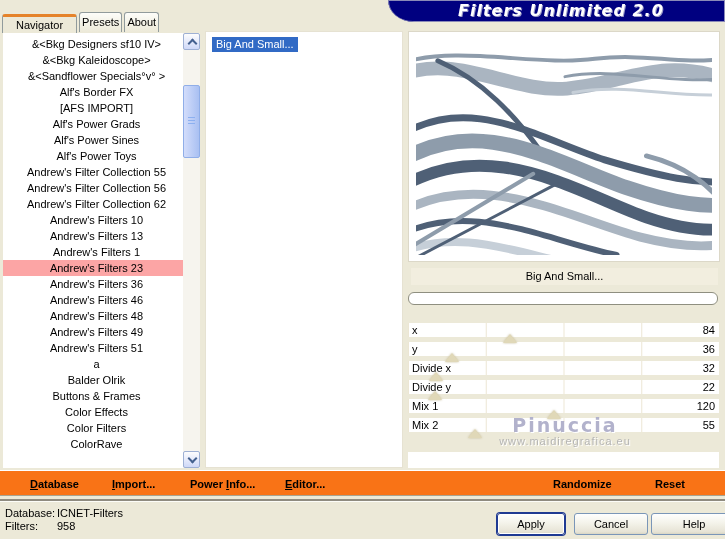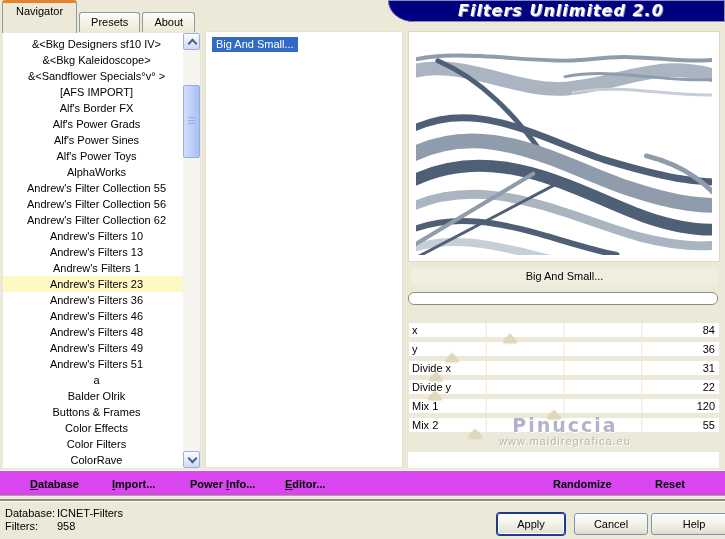--- a/index.html
+++ b/index.html
@@ -1,29 +1,29 @@
 <!DOCTYPE html>
 <html style="--dialog-bg: #ece9d8; --banner-navy: #000080; --tab-orange: #e5832a; --selection-blue: #316ac5; --triangle-tan: #e0d8b8; --watermark: #b2b2cc; --band-dark: #4f6076; --band-mid: #8e9cab; --band-soft: #aab5c1; --band-light: #c6cfd8;"><head>
 <meta charset="utf-8">
 <style>
   html,body{margin:0;padding:0;}
   body{font-family:"Liberation Sans", sans-serif; background:#ece9d8;}
   #window{position:relative; width:725px; height:539px; background:var(--dialog-bg,#ece9d8); overflow:hidden; font-size:11px; color:#000;}
 
   
   #tabs{position:absolute; left:2px; top:8px; height:24px; display:flex; align-items:flex-end; z-index:3;}
-  .tab{border:1px solid #919b9c; border-bottom:none; border-radius:3px 3px 0 0; padding:3px 11px 4px; background:linear-gradient(#fdfdf9,#ece9d8); margin-right:2px; cursor:default;}
-  .tab.active{border-top:3px solid var(--tab-orange,#e5832a); padding:2px 13px 16px; background:#ece9d8; margin-bottom:-1px; z-index:4;}
+  .tab{border:1px solid #919b9c; border-bottom:none; border-radius:3px 3px 0 0; padding:3px 2px 4px; background:linear-gradient(#fdfdf9,#ece9d8); margin-right:2px; cursor:default;}
+  .tab.active{border-top:3px solid var(--tab-orange,#e5832a); padding:2px 13px 2px; background:#ece9d8; margin-bottom:-1px; z-index:4;}
   #banner{position:absolute; left:388px; right:0; top:0; height:22px; background:var(--banner-navy,#000080); border-bottom-left-radius:26px 22px; box-shadow:inset 0 0 0 1px #8a8ab8;}
   #banner .t{position:absolute; left:70px; right:14px; top:1px; text-align:left; color:#fff; font-family:"DejaVu Sans", sans-serif; font-weight:bold; font-style:italic; font-size:16px; letter-spacing:1px; text-shadow:1px 1px 0 #9a9ac8;}
 
   
   #cat-list{position:absolute; left:3px; top:33px; width:180px; height:435px; background:#fff; overflow:hidden; padding-top:3px; box-sizing:border-box;text-align:center;}
   .list-item{height:16px; line-height:16px; padding-left:7px; white-space:nowrap;}
-  .list-item.selected{background:#fef9c3;}
+  .list-item.selected{background:#fca5a5;}
 
   
   #cat-scroll{position:absolute; left:183px; top:33px; width:17px; height:435px; background:#f6f4ee; display:flex; flex-direction:column;}
   .scroll-btn{height:17px; flex:0 0 17px; background:linear-gradient(#fdfdfd,#cfd8f8); border:1px solid #9eb0d4; border-radius:2px; box-sizing:border-box; position:relative;}
   .chev{position:absolute; left:5px; width:5px; height:5px; border-left:2px solid #44618f; border-top:2px solid #44618f;}
   .chev.up{top:6px; transform:rotate(45deg);}
   .chev.down{top:3px; transform:rotate(225deg);}
   .scroll-track{flex:1; position:relative;}
   #scroll-thumb{position:absolute; left:0; top:35px; width:17px; height:73px; background:linear-gradient(90deg,#d3ddfb,#a9c0f2); border:1px solid #90aee8; border-radius:2px; box-sizing:border-box;}
   #scroll-thumb .grip{position:absolute; left:4px; right:4px; top:31px; height:8px;
@@ -57,21 +57,21 @@
      filter:drop-shadow(0 0 1px #c6bc98); z-index:2;}
 
   #wm1{position:absolute; left:0; right:0; top:383px; text-align:center; z-index:5;
      color:var(--watermark,#b2b2cc); font-family:"DejaVu Sans", sans-serif; font-weight:bold;
      font-size:19px; letter-spacing:2px; pointer-events:none; text-shadow:1px 1px 0 #fff;}
   #wm2{position:absolute; left:0; right:0; top:404px; text-align:center; z-index:5;
      color:#b5b5b5; font-size:11px; letter-spacing:1px; pointer-events:none; text-shadow:1px 1px 0 #fff;}
   #empty-strip{position:absolute; left:0; right:3px; top:421px; height:16px; background:#fff;}
 
   
-  #toolbar{position:absolute; left:0; top:470px; width:725px; height:26px; background:#d946ef;
+  #toolbar{position:absolute; left:0; top:470px; width:725px; height:26px; background:#f97316;
      border-top:1px solid #fff; border-bottom:1px solid #a8a490; box-sizing:border-box;}
   .tb-item{position:absolute; top:0; height:26px; line-height:26px; font-weight:bold; cursor:default;}
   #groove{position:absolute; left:0; top:499px; width:725px; height:2px; background:#8f8b80; border-bottom:1px solid #fdfdf8;}
 
   
   .status-label{position:absolute; left:5px;}
   .status-value{position:absolute; left:57px;}
   .btn{position:absolute; top:513px; height:22px; border:1px solid #7a96b8; border-radius:3px;
      background:linear-gradient(#fefefe,#f4f3ea 45%,#e6e3d5 90%,#d8d5c4); text-align:center; line-height:20px;
      box-sizing:border-box; cursor:default;}
@@ -88,26 +88,25 @@
   <div id="tabs">
     <div class="tab active"><span>Navigator</span></div>
     <div class="tab"><span>Presets</span></div>
     <div class="tab"><span>About</span></div>
   </div>
 
   <div id="cat-list">
       <div class="list-item">&amp;&lt;Bkg Designers sf10 IV&gt;</div>
       <div class="list-item">&amp;&lt;Bkg Kaleidoscope&gt;</div>
       <div class="list-item">&amp;&lt;Sandflower Specials°v° &gt;</div>
+      <div class="list-item">Alf's Border FX</div>
       <div class="list-item">[AFS IMPORT]</div>
-      <div class="list-item">Alf's Border FX</div>
       <div class="list-item">Alf's Power Grads</div>
       <div class="list-item">Alf's Power Sines</div>
       <div class="list-item">Alf's Power Toys</div>
-      <div class="list-item">AlphaWorks</div>
       <div class="list-item">Andrew's Filter Collection 55</div>
       <div class="list-item">Andrew's Filter Collection 56</div>
       <div class="list-item">Andrew's Filter Collection 62</div>
       <div class="list-item">Andrew's Filters 10</div>
       <div class="list-item">Andrew's Filters 13</div>
       <div class="list-item">Andrew's Filters 1</div>
       <div class="list-item selected">Andrew's Filters 23</div>
       <div class="list-item">Andrew's Filters 36</div>
       <div class="list-item">Andrew's Filters 46</div>
       <div class="list-item">Andrew's Filters 48</div>
@@ -166,21 +165,21 @@
           <span class="slider-value">84</span>
           <span class="slider-thumb" style="left: 32.9412%;"></span>
         </div>
         <div class="slider-row">
           <span class="slider-label">y</span>
           <span class="slider-value">36</span>
           <span class="slider-thumb" style="left: 14.1176%;"></span>
         </div>
         <div class="slider-row">
           <span class="slider-label">Divide x</span>
-          <span class="slider-value">31</span>
+          <span class="slider-value">32</span>
           <span class="slider-thumb" style="left: 9.01961%;"></span>
         </div>
         <div class="slider-row">
           <span class="slider-label">Divide y</span>
           <span class="slider-value">22</span>
           <span class="slider-thumb" style="left: 8.62745%;"></span>
         </div>
         <div class="slider-row">
           <span class="slider-label">Mix 1</span>
           <span class="slider-value">120</span>

